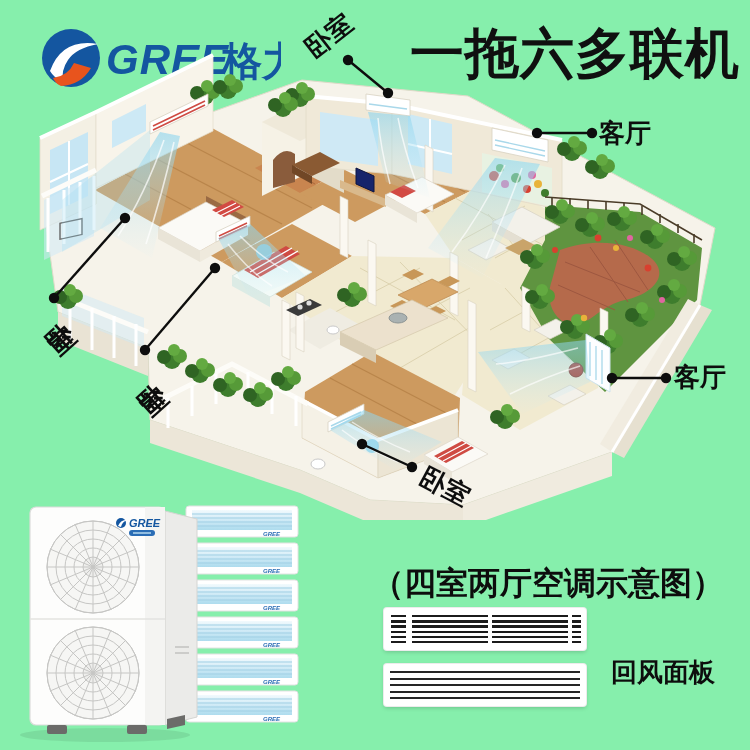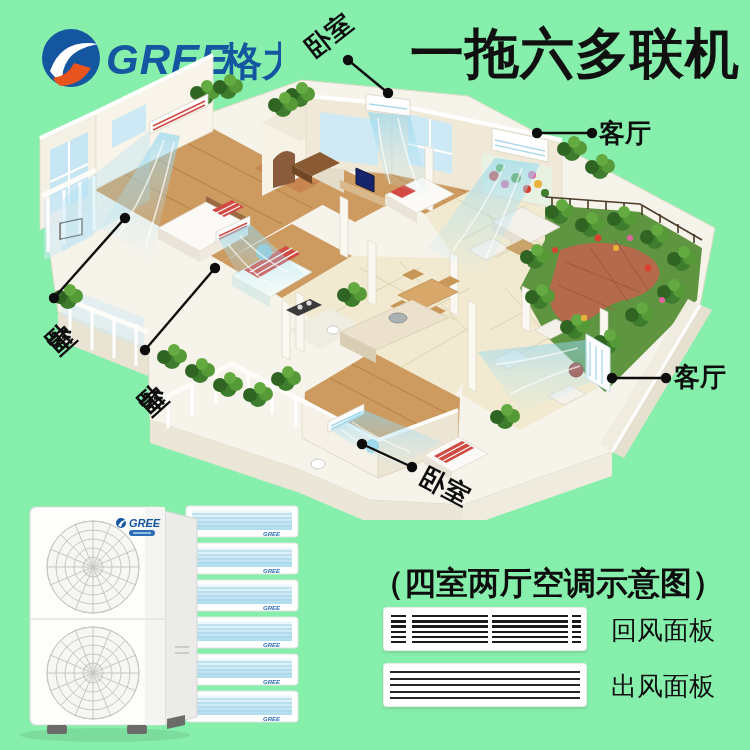--- a/index.html
+++ b/index.html
@@ -10,21 +10,21 @@
               letter-spacing:1px;white-space:nowrap;}
   .callout-label{font-size:26px;font-weight:700;color:#0d0d0d;white-space:nowrap;line-height:1.05;}
   .rot{transform-origin:center center;}
   .vert{writing-mode:vertical-rl;text-orientation:upright;letter-spacing:2px;}
   .caption{left:372px;top:538px;width:372px;font-size:32px;font-weight:800;color:#0d0d0d;
            white-space:nowrap;letter-spacing:0px;margin-top:24px;}
   .panel{background:#fff;border-radius:3px;box-shadow:0 0 0 1px #ececec,0 2px 4px rgba(0,0,0,.18);}
   .panel-inner{position:absolute;background-repeat:repeat;}
   .dash-col{position:absolute;top:7px;bottom:7px;
             background:repeating-linear-gradient(180deg,#1b1b1b 0 2.4px,rgba(0,0,0,0) 2.4px 5.2px);}
-  .panel-label{font-size:26px;font-weight:400;color:#0d0d0d;white-space:nowrap;}
+  .panel-label{font-size:26px;font-weight:700;color:#0d0d0d;white-space:nowrap;margin-top:42px;}
 </style>
 </head>
 <body>
 
 <div class="page">
 
   <svg class="abs" style="left:16px;top:14px" width="265" height="78" viewBox="0 0 265 78">
     <g>
       <circle cx="55" cy="44" r="29" fill="#1456a0"></circle>
       <path d="M34,57 Q46,24 82,30 Q60,34 52,46 Q45,56 47,68 Q38,64 34,57 Z" fill="#ffffff"></path>
@@ -442,15 +442,14 @@
     <div class="dash-col" style="left:28px;width:76px;"></div>
     <div class="dash-col" style="left:108px;width:76px;"></div>
     <div class="dash-col" style="left:188px;width:9px;"></div>
   </div>
   <div class="abs panel-label" style="left:611px;top:613px;">回风面板</div>
 
   <div class="abs panel" style="left:384px;top:664px;width:202px;height:42px;">
     <div class="panel-inner" style="left:6px;right:6px;top:7px;bottom:7px;
          background:repeating-linear-gradient(180deg,#262626 0 2.2px,#ffffff 2.2px 6.6px);"></div>
   </div>
-  <div class="abs panel-label" style="left:611px;top:669px;">出风面板</div>
 
 </div>
 
 </body></html>

